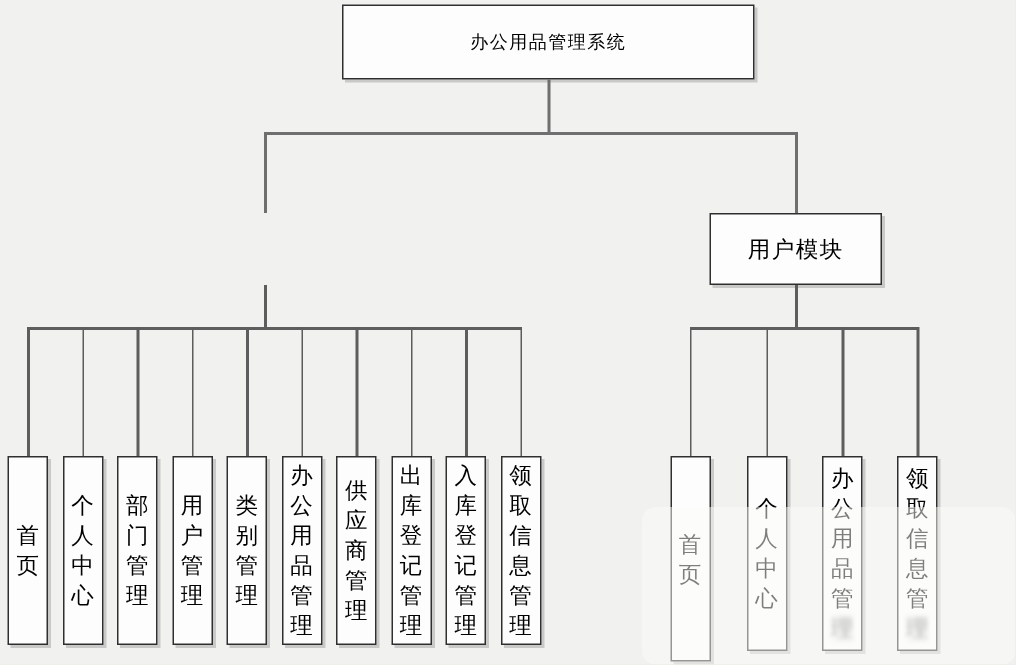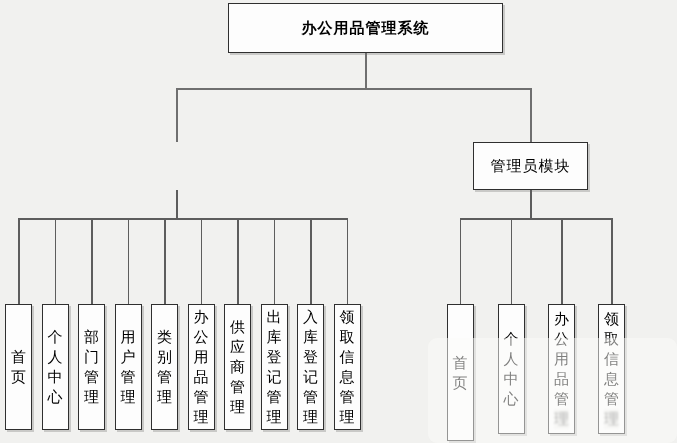--- a/index.html
+++ b/index.html
@@ -15,21 +15,21 @@
   }
   .node{
     position:absolute;
     background:#fdfdfd;
     border:1px solid #2f2f2f;
     box-shadow:2px 2px 0 0 #c9c9c7;
     display:flex;align-items:center;justify-content:center;
     box-sizing:border-box;
     color:#000;
   }
-  .node.root{font-size:15px;letter-spacing:1px;font-weight:bold;}
+  .node.root{font-size:12px;letter-spacing:1px;}
   .node.module{font-size:15px;letter-spacing:1px;}
   .leaf{
     position:absolute;
     background:#fdfdfd;
     border:1px solid #2f2f2f;
     box-shadow:2px 2px 0 0 #c9c9c7;
     box-sizing:border-box;
     display:flex;flex-direction:column;
     align-items:center;justify-content:center;
   }
@@ -66,21 +66,21 @@
   <div class="node root" style="left:228px;top:3px;width:275px;height:50px;">
     <span>办公用品管理系统</span>
   </div>
 
   <div class="line" style="left:364.5px;top:53px;width:2px;height:35px;"></div>
   <div class="line" style="left:176px;top:88px;width:356px;height:2px;"></div>
   <div class="line" style="left:176px;top:88px;width:2px;height:54px;"></div>
   <div class="line" style="left:530px;top:88px;width:2px;height:54px;"></div>
 
   <div class="node module" style="left:473px;top:142px;width:115px;height:48px;">
-    <span>管理员模块</span>
+    <span>用户模块</span>
   </div>
 
   <div id="fans">
       <div class="line thin" style="left: 176px; top: 190px; width: 1.5px; height: 28px;"></div>
       <div class="line thin" style="left: 18px; top: 218px; width: 329.5px; height: 1.5px;"></div>
       <div class="line thin" style="left: 18px; top: 218px; width: 1.5px; height: 86px;"></div>
       <div class="line thin" style="left: 54.5px; top: 218px; width: 1.5px; height: 86px;"></div>
       <div class="line thin" style="left: 91px; top: 218px; width: 1.5px; height: 86px;"></div>
       <div class="line thin" style="left: 127.5px; top: 218px; width: 1.5px; height: 86px;"></div>
       <div class="line thin" style="left: 164px; top: 218px; width: 1.5px; height: 86px;"></div>

